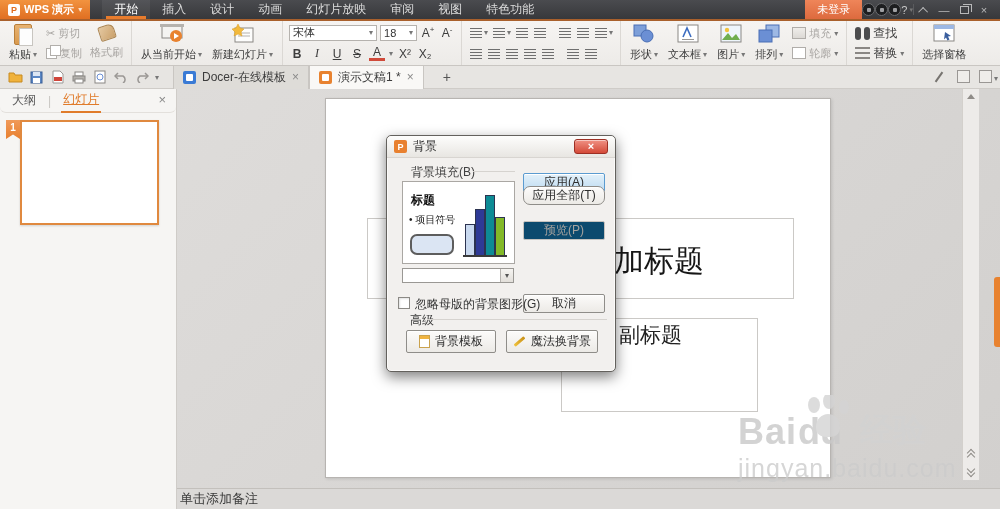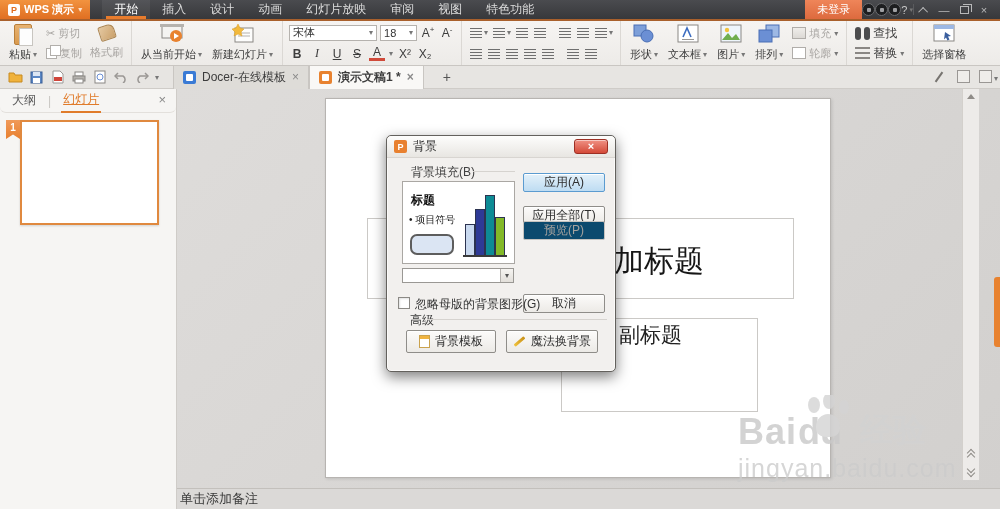--- a/index.html
+++ b/index.html
@@ -59,21 +59,21 @@
   .ic-find::before{left:0;} .ic-find::after{right:0;}
   .ic-repl{width:15px;height:12px;display:inline-block;background:repeating-linear-gradient(#8a8784 0 2px,transparent 2px 5px);}
   svg{display:block;}
 
   
   .tabbar{position:absolute;left:0;top:66px;width:1000px;height:23px;background:#e7e5e2;border-bottom:1px solid #cfccc8;display:flex;align-items:center;z-index:24;}
   .qat{display:flex;align-items:center;gap:6px;padding:0 8px;}
   .qi{width:15px;height:15px;display:flex;align-items:center;justify-content:center;}
   .tabs{display:flex;height:23px;margin-left:6px;}
   .dtab{height:23px;display:flex;align-items:center;gap:6px;padding:0 9px;font-size:12px;color:#3c3c3c;border-left:1px solid #c9c6c2;border-right:1px solid #c9c6c2;background:#dedcd8;}
-  .dtab.on{background:#f9f8f6;font-weight:bold;}
+  .dtab.on{background:#f9f8f6;}
   .tico{width:13px;height:13px;border-radius:2px;position:relative;}
   .tico.blue{background:#3a7bd5;} .tico.orange{background:#e8822f;}
   .tico::after{content:"";position:absolute;left:3px;top:3px;width:7px;height:7px;background:#fff;border-radius:1px;}
   .tclose{color:#8a8a8a;font-size:12px;}
   .newtab{width:28px;text-align:center;font-size:14px;color:#555;}
   .tbr-icons{position:absolute;right:8px;top:4px;display:flex;gap:9px;}
   .mgi{width:13px;height:13px;border:1px solid #9a9794;background:#efedea;display:inline-block;position:relative;}
   .mgi.wand{border:none;background:none;}
   .mgi.wand::after{content:"";position:absolute;left:3px;top:1px;width:2px;height:12px;background:#777470;transform:rotate(35deg);}
   .mgi .car{position:absolute;right:-7px;top:3px;}
@@ -534,21 +534,21 @@
         <span class="pbar" style="height: 60px; background: rgb(13, 139, 149);"></span>
         <span class="pbar" style="height: 38px; background: rgb(131, 185, 40);"></span>
       </span>
   </div>
 
   <div class="dd">
     <span class="ddbtn">▾</span>
   </div>
 
   <div class="btn def" style="top:37px;">应用(A)</div>
-  <div class="btn" style="top:70px;">应用全部(T)</div>
+  <div class="btn" style="top:50px;border-radius:7px;">应用全部(T)</div>
   <div class="btn off" style="top:85px;">预览(P)</div>
   <div class="btn" style="top:158px;">取消</div>
 
   <span class="cb"></span>
   <span class="cblbl">忽略母版的背景图形(G)</span>
 
   <span class="glabel" style="left:11px;top:176px;">高级</span>
   <span class="gline" style="left:40px;top:183px;width:180px;"></span>
 
   <div class="advbtn" style="left:119px;width:92px;">

